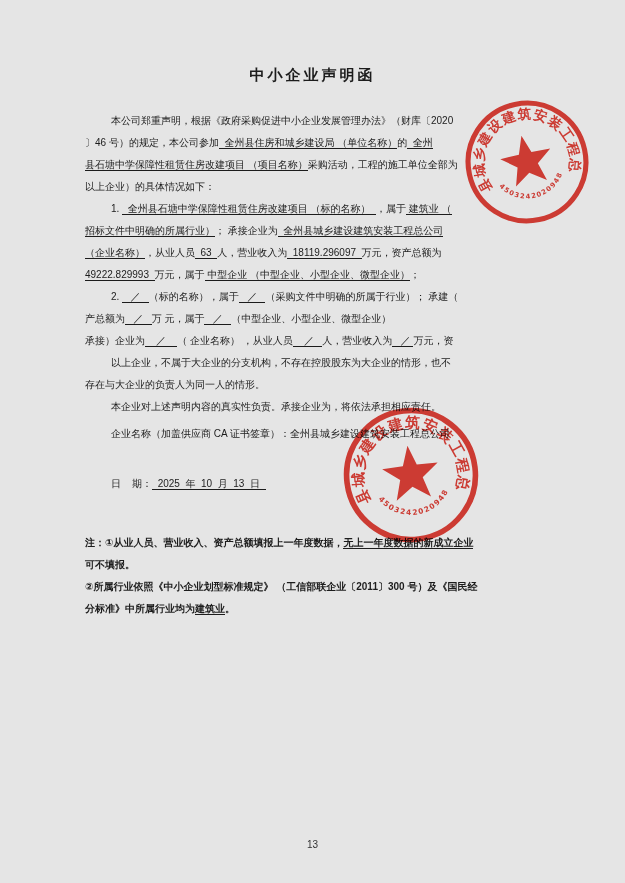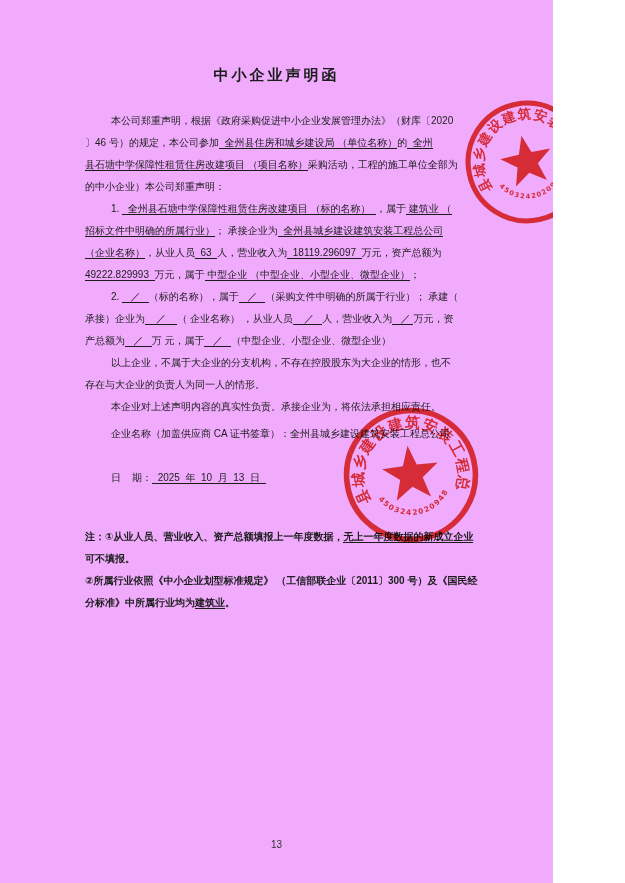--- a/index.html
+++ b/index.html
@@ -1,35 +1,35 @@
 <!DOCTYPE html>
 <html style="--seal: #df261c;"><head>
 <meta charset="utf-8">
 <style>
   :root { --seal:#df261c; --ink:#1c1c1c; }
   * { margin:0; padding:0; box-sizing:border-box; }
   html,body { background:#ffffff; }
   .page {
-    position:relative; width:553px; height:883px; background:#f0abfc;
+    position:relative; width:625px; height:883px; background:#e5e5e5;
     font-family:"Liberation Sans","DejaVu Sans",sans-serif; color:var(--ink);
     overflow:hidden;
   }
   .doc-title {
     position:absolute; top:66px; left:0; width:100%;
     text-align:center; font-size:15px; font-weight:700; letter-spacing:3px;
   }
   .doc-body {
     position:absolute; left:85px; top:110px; width:505px;
     font-size:10px; line-height:22px;
   }
   .line { white-space:pre; }
   .line.ind { padding-left:26px; }
   .u { border-bottom:1px solid var(--ink); }
   .sig-block { margin-top:5px; }
-  .date-block { margin-top:22px; }
+  .date-block { margin-top:28px; }
   .notes-block { margin-top:37px; font-weight:700; }
   .page-number {
     position:absolute; top:839px; left:0; width:100%;
     text-align:center; font-size:10px; color:#333;
   }
   .stamp {
     position:absolute; mix-blend-mode:multiply; opacity:.88; pointer-events:none;
   }
   .stamp svg { display:block; width:100%; height:100%; }
   .stamp-a { left:463px; top:98px;  width:128px; height:128px; transform:rotate(-12deg); }
@@ -46,32 +46,32 @@
 
 <div class="page">
 
   <div class="doc-title">中小企业声明函</div>
 
   <div class="doc-body">
     <div>
         <div class="line ind"><span>本公司郑重声明，根据《政府采购促进中小企业发展管理办法》（财库〔2020</span></div>
         <div class="line"><span>〕46 号）的规定，本公司参加</span><span class="u">  全州县住房和城乡建设局 （单位名称）</span><span>的</span><span class="u">  全州</span></div>
         <div class="line"><span class="u">县石塘中学保障性租赁住房改建项目 （项目名称）</span><span>采购活动，工程的施工单位全部为</span></div>
-        <div class="line"><span>的中小企业）本公司郑重声明：</span></div>
+        <div class="line"><span>以上企业）的具体情况如下：</span></div>
       </div>
     <div>
         <div class="line ind"><span>1. </span><span class="u">  全州县石塘中学保障性租赁住房改建项目 （标的名称）  </span><span>，属于</span><span class="u"> 建筑业 （</span></div>
         <div class="line"><span class="u">招标文件中明确的所属行业）</span><span>； 承接企业为</span><span class="u">  全州县城乡建设建筑安装工程总公司</span></div>
         <div class="line"><span class="u">（企业名称）</span><span>，从业人员</span><span class="u">  63  </span><span>人，营业收入为</span><span class="u">  18119.296097  </span><span>万元，资产总额为</span></div>
         <div class="line"><span class="u">49222.829993  </span><span>万元，属于</span><span class="u"> 中型企业 （中型企业、小型企业、微型企业）</span><span>；</span></div>
       </div>
     <div>
         <div class="line ind"><span>2. </span><span class="u">   ／   </span><span>（标的名称），属于</span><span class="u">   ／   </span><span>（采购文件中明确的所属于行业）； 承建（</span></div>
+        <div class="line"><span>产总额为</span><span class="u">   ／   </span><span>万 元，属于</span><span class="u">   ／   </span><span>（中型企业、小型企业、微型企业）</span></div>
         <div class="line"><span>承接）企业为</span><span class="u">    ／    </span><span>（ 企业名称） ，从业人员</span><span class="u">    ／   </span><span>人，营业收入为</span><span class="u">   ／ </span><span>万元，资</span></div>
-        <div class="line"><span>产总额为</span><span class="u">   ／   </span><span>万 元，属于</span><span class="u">   ／   </span><span>（中型企业、小型企业、微型企业）</span></div>
       </div>
     <div>
         <div class="line ind"><span>以上企业，不属于大企业的分支机构，不存在控股股东为大企业的情形，也不</span></div>
         <div class="line"><span>存在与大企业的负责人为同一人的情形。</span></div>
       </div>
     <div>
         <div class="line ind"><span>本企业对上述声明内容的真实性负责。承接企业为，将依法承担相应责任。</span></div>
       </div>
     <div class="sig-block">
         <div class="line ind"><span>企业名称（加盖供应商 CA 证书签章）：全州县城乡建设建筑安装工程总公司</span></div>

